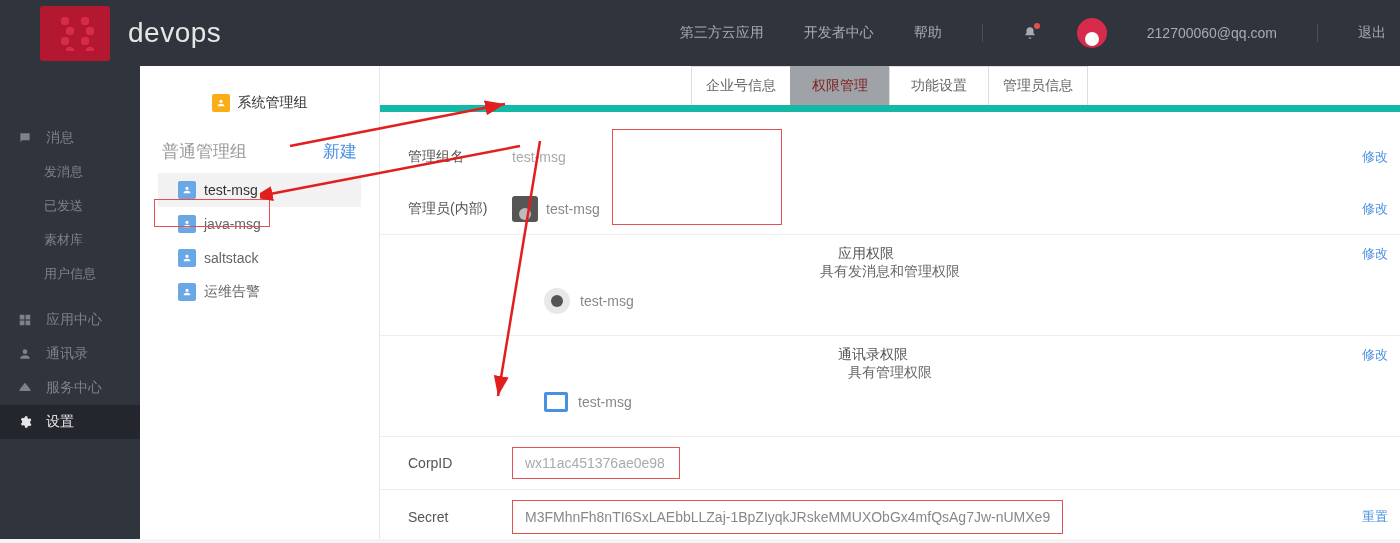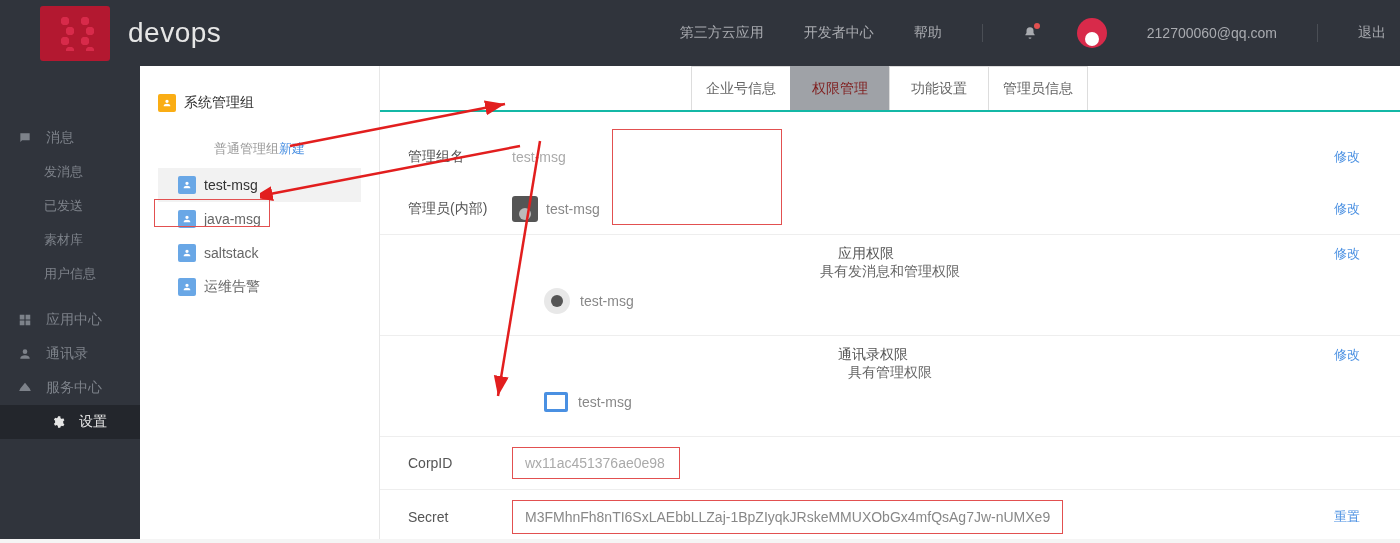--- a/index.html
+++ b/index.html
@@ -16,45 +16,45 @@
     .bell { width: 14px; height: 14px; position: relative; }
     .bell svg { display: block; }
     .bell::after { content: ""; position: absolute; top:-3px; right:-3px; width:6px; height:6px; background:#e25050; border-radius:50%; }
     .avt-top { width: 30px; height: 30px; border-radius: 50%; background: #d82a4a; display:flex; align-items:flex-end; justify-content:center; overflow:hidden; }
     .avt-top::before { content:""; width:14px; height:14px; background:#fff; border-radius:50%; margin-bottom:2px; }
 
     .layout { display: flex; height: calc(543px - 70px); }
     .sidenav { width: 140px; background: #30343c; color: #7d828a; font-size: 14px; padding-top: 55px; }
     .nav-item { display:flex; align-items:center; height: 34px; padding-left: 18px; gap: 14px; cursor:pointer; }
     .nav-item.sub { padding-left: 44px; font-size: 13px; }
-    .nav-item.active { background: #23262c; color: #e6e6e6; justify-content: center; }
+    .nav-item.active { background: #23262c; color: #e6e6e6; }
     .nav-item svg { width:14px; height:14px; fill: currentColor; }
     .nav-sec-gap { height: 12px; }
 
     .secondcol { width: 240px; background: #fff; border-right: 1px solid #e7e7e7; padding: 28px 18px; font-size: 14px; color: #333; }
-    .sys-row { display:flex; align-items:center; gap:8px; font-weight: 500; margin-bottom: 28px; }
+    .sys-row { display:flex; align-items:center; gap:8px; font-weight: 500; margin-bottom: 28px; justify-content: center; }
     .sq { width:18px; height:18px; display:flex; align-items:center; justify-content:center; color:#fff; font-size:11px; border-radius:2px; }
     .sq.orange { background:#faad14; }
     .sq.blue { background:#69a7e6; }
-    .sec-head { display:flex; justify-content:center; color:#999; font-size:13px; margin-bottom:10px; padding: 0 4px; }
+    .sec-head { display:flex; justify-content:space-between; color:#999; font-size:17px; margin-bottom:10px; padding: 0 4px; }
     .sec-head a { color:#4a90e2; cursor:pointer; }
     .grp { display:flex; align-items:center; gap:8px; height:34px; padding-left:20px; cursor:pointer; color:#666; }
     .grp.active { background:#f2f2f2; color:#333; }
 
     .main { flex:1; background:#fff; position: relative; padding-bottom: 10px; }
-    .tabs { display:flex; justify-content:center; height:46px; border-bottom:2px solid #14b8a6; }
+    .tabs { display:flex; justify-content:center; height:46px; border-bottom:7px solid #14b8a6; }
     .tab { width: 100px; display:flex; align-items:center; justify-content:center; font-size:14px; color:#666; border:1px solid #ddd; border-bottom:none; cursor:pointer; margin-left:-1px; background:#fff;}
     .tab.active { background:#9fa2a7; color:#7f1d1d; border-color:#9fa2a7;}
     
     .content { padding: 18px 0 0 0; }
     .row { display:flex; align-items:center; min-height:52px; padding: 10px 28px; font-size:14px; color:#666; border-top:1px solid transparent; position: relative;}
     .row.sep { border-top:1px solid #eee; }
     .row .label { width: 104px; text-align:left; ; color:#555;}
     .row .value { flex:1; display:flex; align-items:center; gap:10px; }
-    .row .act { color:#4a90e2; cursor:pointer; font-size:13px; position:absolute; right:40px;}
+    .row .act { color:#4a90e2; cursor:pointer; font-size:13px; position:absolute; right:12px;}
     .inner-item { display:flex; align-items:center; gap:8px; color:#888; }
     .block-area { padding-bottom: 14px; flex-direction: column;}
     .sub-line { padding-left: 136px; display:flex; align-items:center; gap:10px; height: 40px; color:#888; font-size:14px;}
     
     .mini-avatar { width:26px; height:26px; border-radius:3px; background:#555; display:flex; align-items:flex-end; justify-content:center; overflow:hidden;}
     .mini-avatar::before { content:""; width:12px; height:12px; border-radius:50%; background:#bbb; margin-bottom:2px;}
     .mini-avatar.round { border-radius:50%; background:#e8e8e8; align-items:center;}
     .mini-avatar.round::before { background:#555; margin:0;}
     .folder { width:24px; height:20px; background:#4a90e2; border-radius:2px; position:relative; }
     .folder::before { content:""; position:absolute; top:3px; left:3px; right:3px; bottom:3px; background:#fff;}

